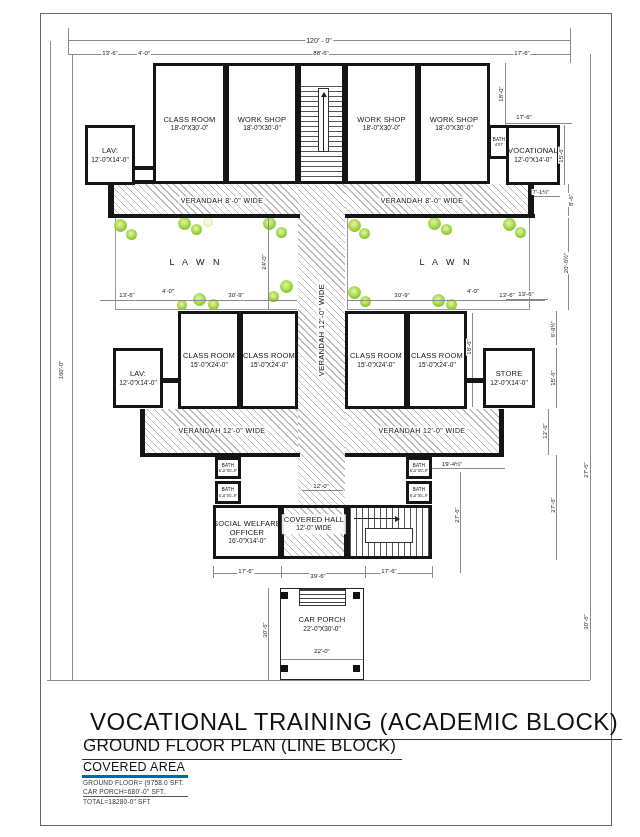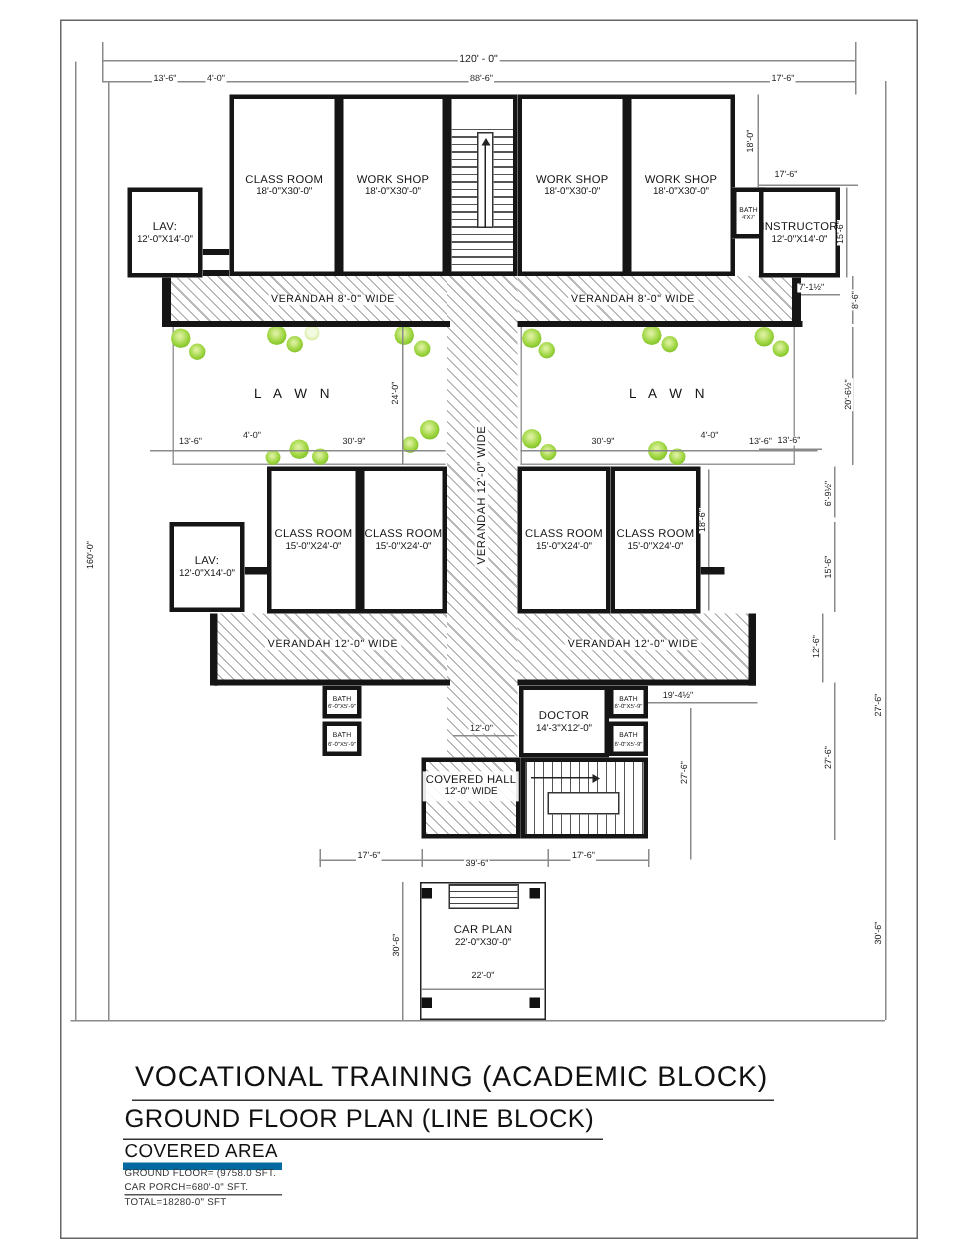--- a/index.html
+++ b/index.html
@@ -46,23 +46,23 @@
   .porch { position:absolute; left:280px; top:588px; width:84px; height:92px; border:1.5px solid #222; background:#fff; z-index:2; }
   .porch-steps { position:absolute; left:299px; top:589px; width:47px; height:17px; border:1px solid #333; background:#fff; z-index:3;
                  background-image:repeating-linear-gradient(180deg, #444 0 1px, transparent 1px 4px); }
   .col { position:absolute; width:7px; height:7px; background:#111; z-index:4; }
   .porch-label { position:absolute; left:281px; top:615px; width:82px; text-align:center; z-index:4; line-height:1.3; }
   .porch-label .rname { font-size:7.5px; }
   .porch-label .rsize { font-size:6.5px; }
   .overlay-label { position:absolute; z-index:5; text-align:center; transform:translate(-50%,-50%);
                    background:rgba(255,255,255,.9); padding:1px 2px; line-height:1.25; }
   .titleblock { position:absolute; z-index:6; }
-  #t1 { left:88px; top:708px; font-size:19px; letter-spacing:.5px; border-bottom:1px solid #333; padding:0 4px 3px 2px; }
+  #t1 { left:88px; top:708px; font-size:24px; letter-spacing:.5px; border-bottom:1px solid #333; padding:0 4px 3px 2px; }
   #t2 { left:82px; top:736px; font-size:17px; letter-spacing:.3px; border-bottom:1px solid #333; padding:0 6px 3px 1px; }
-  #t3 { left:82px; top:760px; font-size:12.5px; letter-spacing:.3px; border-bottom:5px solid #0369a1; padding:0 3px 1px 1px; }
+  #t3 { left:82px; top:760px; font-size:12.5px; letter-spacing:.3px; border-bottom:3px solid #0369a1; padding:0 3px 1px 1px; }
   .ca-line { position:absolute; left:83px; z-index:6; font-size:6.5px; color:#333; letter-spacing:.2px; }
   .ca-underline { border-bottom:1px solid #555; padding-bottom:1px; padding-right:22px; }
   .tick { position:absolute; width:1px; height:12px; background:#8a8a8a; z-index:2; }
 </style>
 </head>
 <body>
 
 <div id="sheet">
   <div id="frame"></div>
 
@@ -136,21 +136,21 @@
   </div>
   <div class="room" style="left:418px;top:63px;width:72px;height:121px;">
     <div class="rname">WORK SHOP</div>
     <div class="rsize">18'-0"X30'-0"</div>
   </div>
   <div class="room tiny" style="left:488px;top:125px;width:22px;height:34px;">
     <div class="rname">BATH</div>
     <div class="rsize">4'X7'</div>
   </div>
   <div class="room" style="left:506px;top:125px;width:54px;height:60px;">
-    <div class="rname">INSTRUCTOR</div>
+    <div class="rname">VOCATIONAL</div>
     <div class="rsize">12'-0"X14'-0"</div>
   </div>
 
   <div class="room" style="left:113px;top:348px;width:50px;height:60px;">
     <div class="rname">LAV:</div>
     <div class="rsize">12'-0"X14'-0"</div>
   </div>
   <div class="room" style="left:178px;top:311px;width:62px;height:98px;">
     <div class="rname">CLASS ROOM</div>
     <div class="rsize">15'-0"X24'-0"</div>
@@ -160,59 +160,64 @@
     <div class="rsize">15'-0"X24'-0"</div>
   </div>
   <div class="room" style="left:345px;top:311px;width:62px;height:98px;">
     <div class="rname">CLASS ROOM</div>
     <div class="rsize">15'-0"X24'-0"</div>
   </div>
   <div class="room" style="left:407px;top:311px;width:60px;height:98px;">
     <div class="rname">CLASS ROOM</div>
     <div class="rsize">15'-0"X24'-0"</div>
   </div>
+  <div class="room" style="left:483px;top:348px;width:52px;height:60px;">
+    <div class="rname">STORE</div>
+    <div class="rsize">12'-0"X14'-0"</div>
+  </div>
 
   <div class="room tiny" style="left:215px;top:457px;width:26px;height:22px;">
     <div class="rname">BATH</div>
     <div class="rsize">6'-0"X5'-9"</div>
   </div>
   <div class="room tiny" style="left:215px;top:481px;width:26px;height:23px;">
     <div class="rname">BATH</div>
     <div class="rsize">6'-0"X5'-9"</div>
   </div>
-  <div class="room" style="left:346px;top:457px;width:60px;height:48px;">
-    <div class="rname">DOCTOR</div>
-    <div class="rsize">14'-3"X12'-0"</div>
-  </div>
   <div class="room tiny" style="left:406px;top:457px;width:26px;height:22px;">
     <div class="rname">BATH</div>
     <div class="rsize">6'-0"X5'-9"</div>
   </div>
   <div class="room tiny" style="left:406px;top:481px;width:26px;height:23px;">
     <div class="rname">BATH</div>
     <div class="rsize">6'-0"X5'-9"</div>
+  </div>
+  <div class="room" style="left:213px;top:505px;width:68px;height:54px;">
+    <div class="rname">SOCIAL WELFARE</div>
+    <div class="rname">OFFICER</div>
+    <div class="rsize">16'-0"X14'-0"</div>
   </div>
   <div class="hatch" style="left:281px;top:505px;width:66px;height:54px;border:3px solid #151515;z-index:4;"></div>
   <div class="overlay-label" style="left:314px;top:524px;">
     <div class="rname">COVERED HALL</div>
     <div class="rsize">12'-0" WIDE</div>
   </div>
   <div class="stairs-hall">
     <div class="landing"></div>
     <div class="arrow"></div>
   </div>
 
   <div class="porch"></div>
   <div class="porch-steps"></div>
   <div class="col" style="left:281px;top:592px;"></div>
   <div class="col" style="left:353px;top:592px;"></div>
   <div class="col" style="left:281px;top:665px;"></div>
   <div class="col" style="left:353px;top:665px;"></div>
   <div class="porch-label">
-    <div class="rname">CAR PLAN</div>
+    <div class="rname">CAR PORCH</div>
     <div class="rsize">22'-0"X30'-0"</div>
   </div>
 
   <div class="vrnd-label" style="left:222px;top:200px;">VERANDAH 8'-0" WIDE</div>
   <div class="vrnd-label" style="left:422px;top:200px;">VERANDAH 8'-0" WIDE</div>
   <div class="vrnd-label v" style="left:321px;top:330px;">VERANDAH 12'-0" WIDE</div>
   <div class="vrnd-label" style="left:222px;top:430px;">VERANDAH 12'-0" WIDE</div>
   <div class="vrnd-label" style="left:422px;top:430px;">VERANDAH 12'-0" WIDE</div>
 
   <div class="dl-h" style="left:68px;top:40px;width:502px;"></div>

